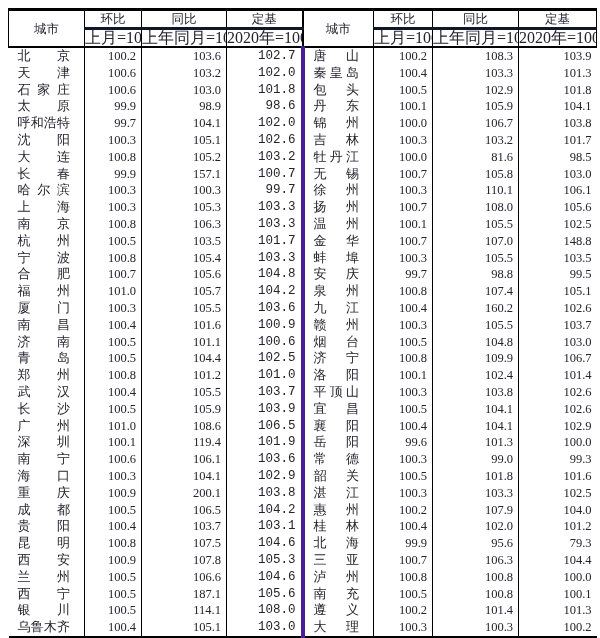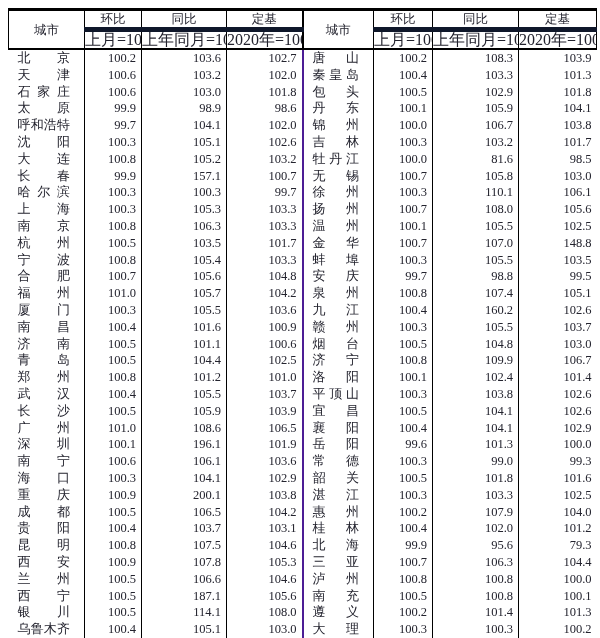--- a/index.html
+++ b/index.html
@@ -29,21 +29,21 @@
     font-weight: normal;
     font-size: 12.5px;
     text-align: center;
     height: 16px;
     line-height: 16px;
     padding: 0;
     white-space: nowrap;
     overflow: hidden;
   }
   thead th.h-top {                 
-    border-bottom: 5px solid #0f172a;
+    border-bottom: 3px solid #0f172a;
     margin-top: 24px;
   }
   thead tr.sub th {                
     font-size: 16px;
     border-bottom: 2px solid #000;
   }
   thead th.h-city {                
     border-bottom: 2px solid #000;
   }
   thead th { border-right: 1px solid #000; }
@@ -67,21 +67,21 @@
     margin: 0 14px 0 9px;
     text-align: justify;
     text-align-last: justify;
     font-size: 13px;
   }
   tbody td.val {
     text-align: right;
     padding-right: 5px;
     border-right: 1px solid #000;
   }
-  tbody td.mid { border-right: 2px solid #4c1d95; }   
+  tbody td.mid { border-right: 4px solid #4c1d95; font-family: Liberation Mono, monospace; }   
   tbody td.end { border-right: none; }             
   tbody tr:last-child td { border-bottom: 3px solid #000; }
 </style>
 </head>
 <body>
 
 <div class="table-wrap">
   <table class="price-table">
     <colgroup>
       <col style="width:76px">
@@ -434,21 +434,21 @@
           </td>
           <td class="val">100.4</td>
           <td class="val">104.1</td>
           <td class="val end">102.9</td>
         </tr>
         <tr>
           <td class="city">
             <span class="jname">深圳</span>
           </td>
           <td class="val">100.1</td>
-          <td class="val">196.1</td>
+          <td class="val">119.4</td>
           <td class="val mid">101.9</td>
           <td class="city">
             <span class="jname">岳阳</span>
           </td>
           <td class="val">99.6</td>
           <td class="val">101.3</td>
           <td class="val end">100.0</td>
         </tr>
         <tr>
           <td class="city">

